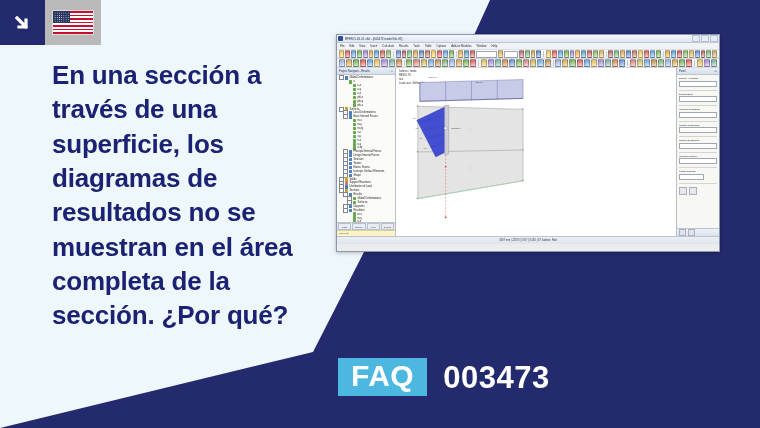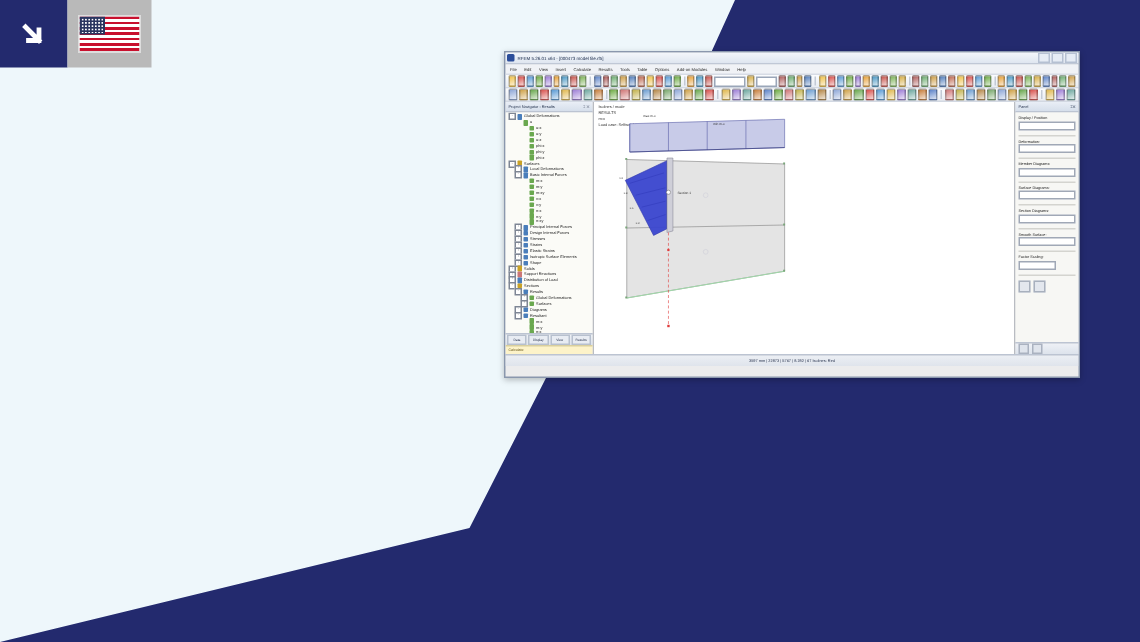--- a/index.html
+++ b/index.html
@@ -175,22 +175,27 @@
     <div class="tl-flag">
       <div class="flagbox">
         <div class="stripes"></div>
         <div class="canton">
             <div class="stars"></div>
           </div>
       </div>
     </div>
   </div>
 
-
-
+  <div class="headline">En una sección a través de una superficie, los diagramas de resultados no se muestran en el área completa de la sección. ¿Por qué?</div>
+
+
+  <div class="faqbar">
+    <div class="faq-badge">FAQ</div>
+    <div class="faq-num">003473</div>
+  </div>
 
   <div class="app-window">
 
     <div class="title-bar">
       <div class="title-ico"></div>
       <div class="title-txt">RFEM 5.26.01 x64 - [000473 model file.rf5]</div>
       <div class="win-btns">
         <i></i>
         <i></i>
         <i></i>

